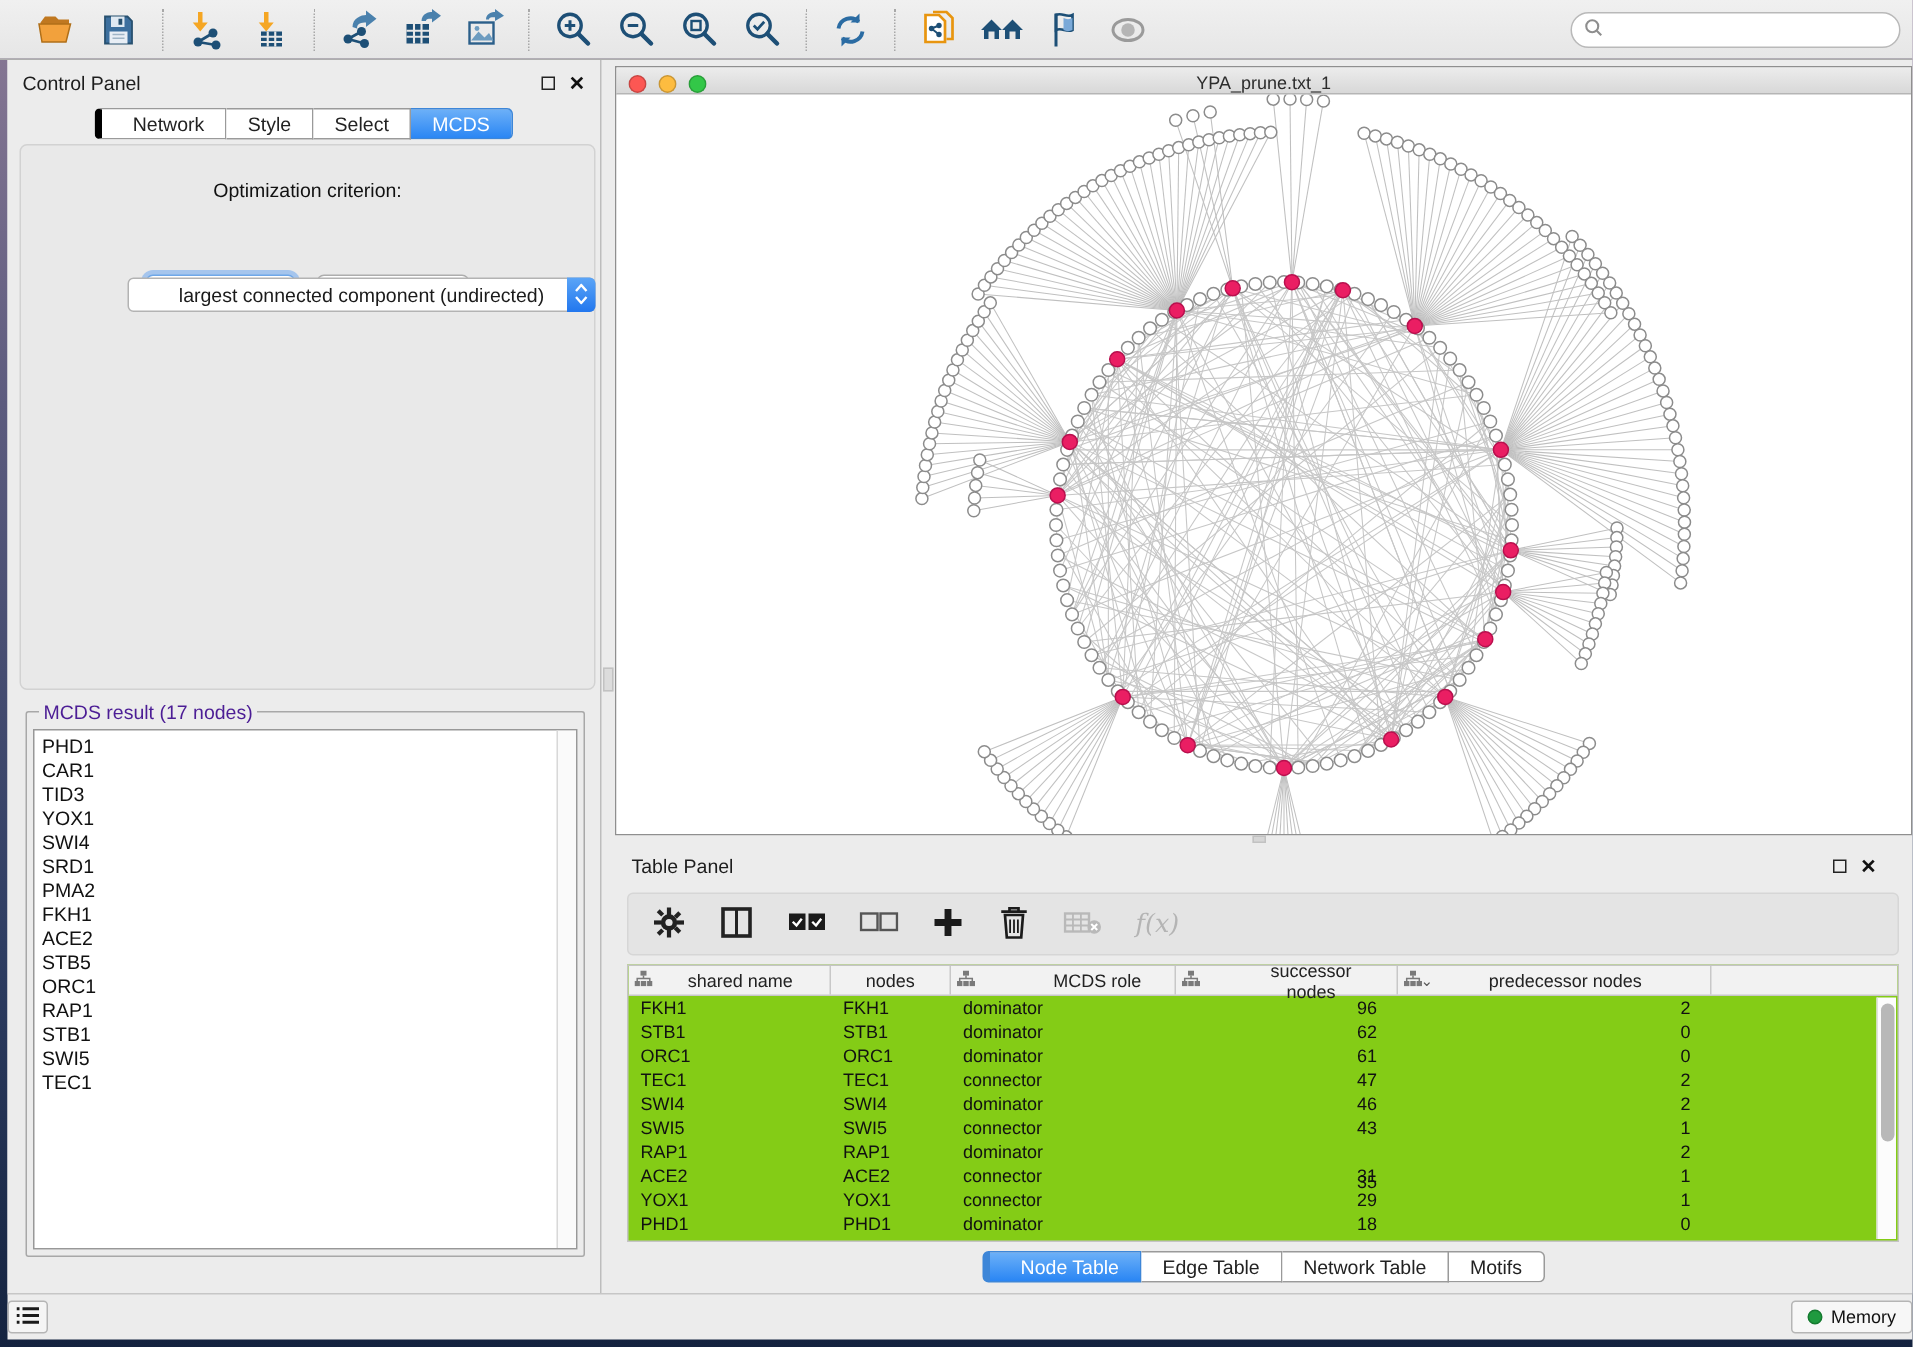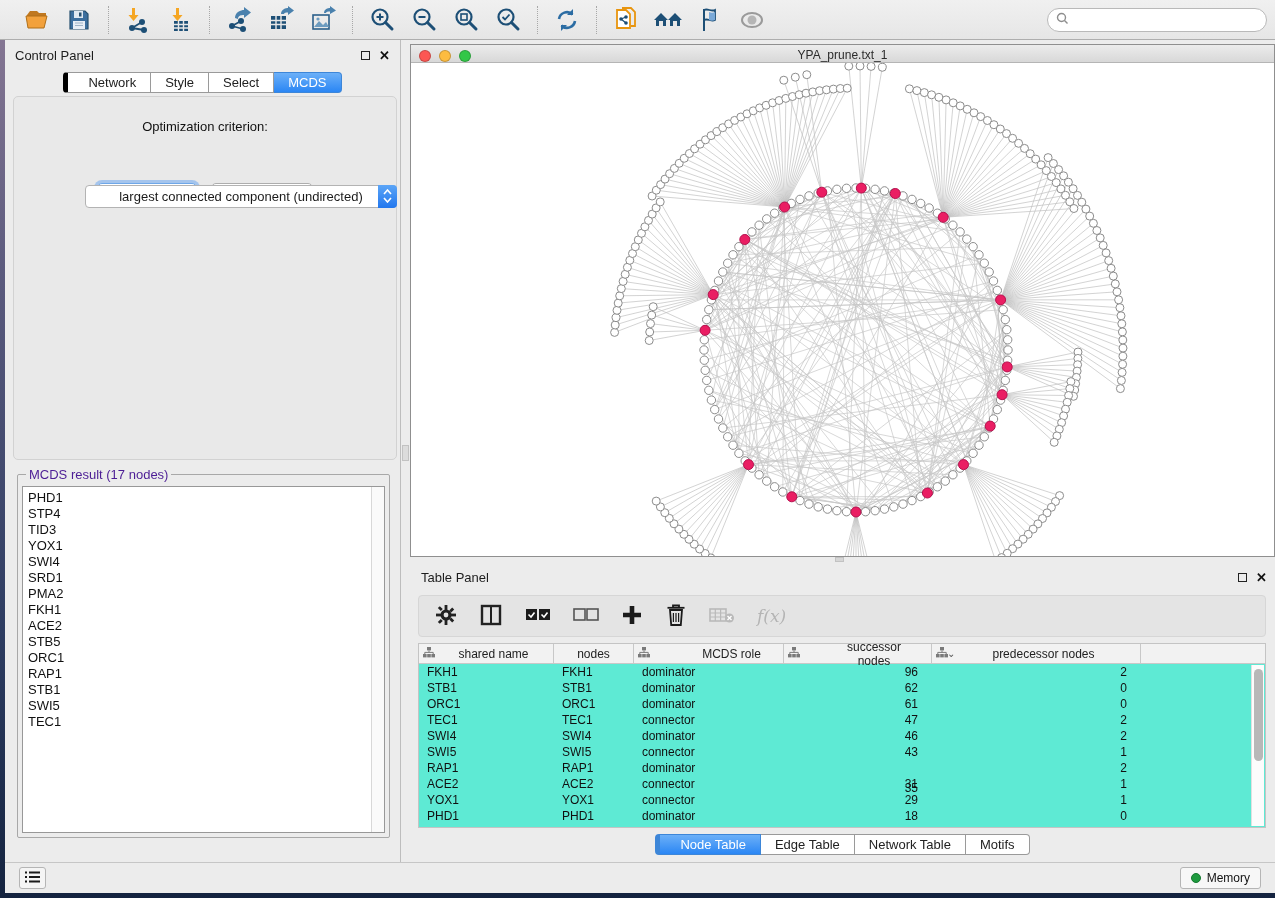--- a/index.html
+++ b/index.html
@@ -79,35 +79,35 @@
   .net-title { position:absolute; left:0; right:0; text-align:center; font-size:12px; color:#2c2c2c; }
   .net-canvas { width:100%; height:493px; background:#fff; }
 
   
   .table-panel { left:410px; top:562px; width:865px; height:300px; background:#ececec; }
   .tp-toolbar { left:418px; top:595px; width:848px; height:42px; background:#e4e4e4; border:1px solid #d6d6d6;
     border-radius:4px; display:flex; align-items:center; gap:22px; padding:0 16px; }
   .tp-btn { display:flex; align-items:center; justify-content:flex-start; }
   .fx-label { font-family:"DejaVu Serif", serif; font-style:italic; font-size:17px; color:#b4b4b4; }
 
-  .data-table { left:418px; top:643px; width:848px; height:185px; background:#5eead4; border:1px solid #c4c4c4; overflow:hidden; }
+  .data-table { left:418px; top:643px; width:848px; height:185px; background:#84cc16; border:1px solid #c4c4c4; overflow:hidden; }
   .thead { display:flex; height:20px; background:#f2f2f2; border-bottom:1px solid #c8c8c8; }
   .th { display:flex; align-items:center; border-right:1px solid #c8c8c8; font-size:12px; color:#222;
     padding:0 4px; position:relative; }
   .th .th-label { flex:1; text-align:center; }
   .trow { display:flex; height:16px; align-items:center; }
   .td { font-size:12px; color:#111; overflow:hidden; white-space:nowrap; }
   .table-vscroll { position:absolute; right:1px; top:21px; bottom:1px; width:13px; background:#fcfcfc; border-left:1px solid #e0e0e0; }
   .table-vscroll .thumb { position:absolute; left:2px; top:4px; width:9px; height:92px; background:#b8b8b8; border-radius:5px; }
 
   .tp-tabs { left:410px; top:834px; width:865px; display:flex; justify-content:center; }
 
   
   .status-bar { left:5px; top:862px; width:1270px; height:31px; background:#ececec; border-top:1px solid #c6c6c6;
-    display:flex; align-items:center; padding:0 14px; }
+    display:flex; align-items:center; padding:0 0; }
   .sb-btn { width:27px; height:22px; background:#f5f5f5; border:1px solid #b5b5b5; border-radius:3px;
     display:flex; align-items:center; justify-content:center; }
   .memory-btn { margin-left:auto; height:22px; background:#f7f7f7; border:1px solid #b5b5b5; border-radius:3px;
     display:flex; align-items:center; gap:6px; padding:0 10px; font-size:12px; color:#111; }
   .mem-dot { width:10px; height:10px; border-radius:50%; background:#1f9a3f; border:1px solid #157a30; }
 </style>
 </head>
 <body>
 
 <div class="abs toolbar">
@@ -325,21 +325,21 @@
     <div class="btn-row">
       <button class="mac-btn focused">Run MCDS</button>
       <button class="mac-btn">Close panel</button>
     </div>
   </div>
   <fieldset class="result-group">
     <legend>MCDS result (17 nodes)</legend>
     <div class="result-list">
       <div>
           <div class="result-item">PHD1</div>
-          <div class="result-item">STP4</div>
+          <div class="result-item">CAR1</div>
           <div class="result-item">TID3</div>
           <div class="result-item">YOX1</div>
           <div class="result-item">SWI4</div>
           <div class="result-item">SRD1</div>
           <div class="result-item">PMA2</div>
           <div class="result-item">FKH1</div>
           <div class="result-item">ACE2</div>
           <div class="result-item">STB5</div>
           <div class="result-item">ORC1</div>
           <div class="result-item">RAP1</div>
@@ -1106,21 +1106,21 @@
         <circle cx="516.4" cy="430.0" r="5" fill="#ea1e63" stroke="#b8104e" stroke-width="1"></circle>
         <circle cx="380.8" cy="433.8" r="5" fill="#ea1e63" stroke="#b8104e" stroke-width="1"></circle>
       </g>
     </svg>
 </div>
 <div class="abs h-split">
     <div class="handle"></div>
   </div>
 
 <div class="abs table-panel">
-  <div class="panel-titlebar" style="padding-left:11px; padding-right:8px;">
+  <div class="panel-titlebar" style="padding-left:11px; padding-right:24px;">
     <span class="panel-title">Table Panel</span>
     <span class="panel-winbtns">
       <span class="float-box"></span>
       <span class="close-x">✕</span>
     </span>
   </div>
 </div>
 <div class="abs tp-toolbar">
   <span class="tp-btn">
       <span><svg width="22" height="22" viewBox="0 0 22 22">

